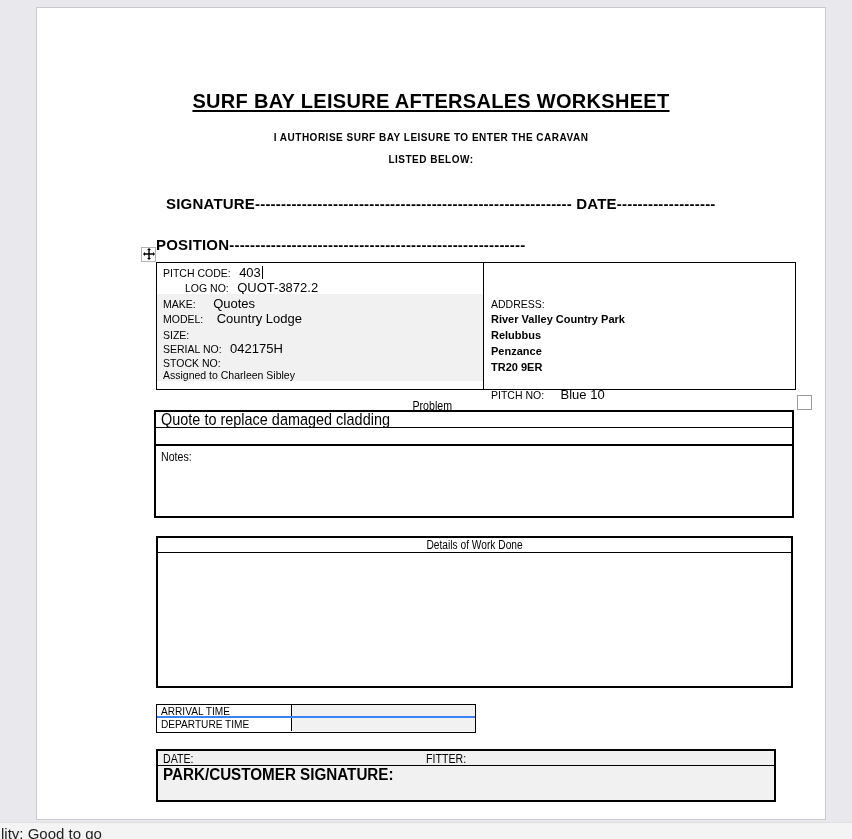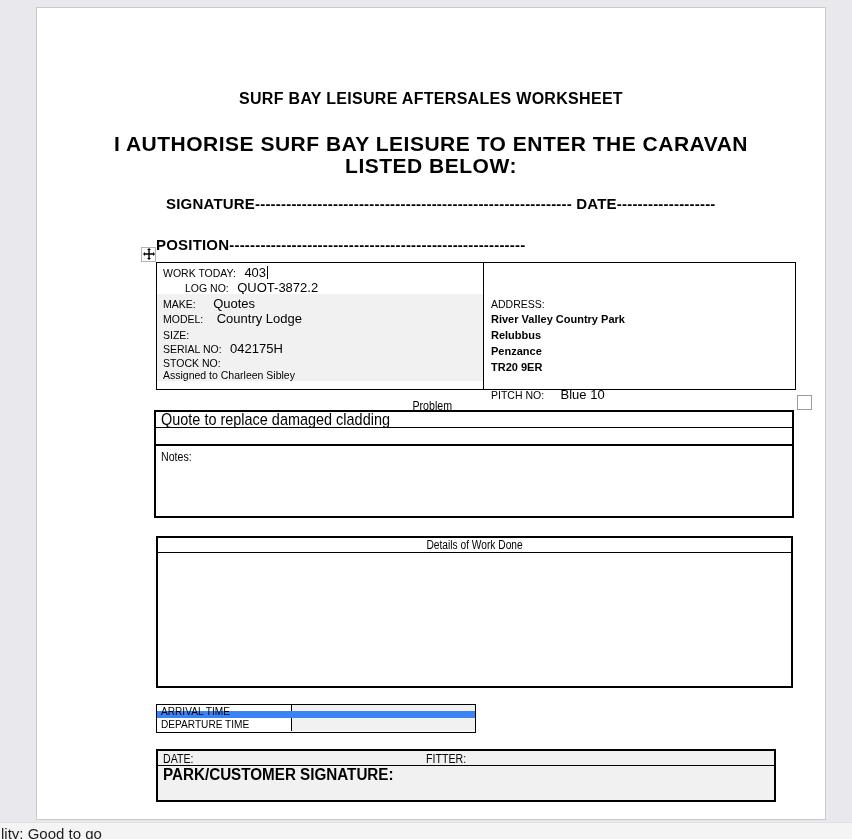--- a/index.html
+++ b/index.html
@@ -5,23 +5,23 @@
   * { margin:0; padding:0; box-sizing:border-box; }
   html,body { width:852px; height:839px; overflow:hidden; }
   body { font-family:"Liberation Sans", sans-serif; background:#e9e9ed; position:relative; color:#000; }
 
   .page { position:absolute; left:36px; top:7px; width:790px; height:813px;
           background:#fff; border:1px solid #c9c9cd; }
 
   .abs { position:absolute; }
 
   .doc-title { left:0; top:82px; width:100%; text-align:center;
-               font-size:16px; font-weight:bold; letter-spacing:.3px;
-               text-underline-offset:2px; }
-  .auth { left:0; width:100%; text-align:center; font-size:21px; font-weight:bold; letter-spacing:.5px; }
+               font-size:20px; font-weight:bold; letter-spacing:.3px;
+               text-decoration:underline; text-underline-offset:2px; }
+  .auth { left:0; width:100%; text-align:center; font-size:10px; font-weight:bold; letter-spacing:.5px; }
   .auth1 { top:124px; } .auth2 { top:146px; }
   .rule-line { font-size:15px; font-weight:bold; letter-spacing:.2px; white-space:nowrap; }
   .sig-line { left:129px; top:187px; }
   .pos-line { left:119px; top:228px; }
 
   
   .move-handle { left:104px; top:239px; width:15px; height:15px; background:#fff;
                  border:1px solid #b3b3b3; display:flex; align-items:center; justify-content:center; }
 
   
@@ -50,21 +50,21 @@
   .pt-row2 { height:18px; border-bottom:2px solid #000; }
   .pt-row3 { height:70px; font-size:12.5px; padding:4px 0 0 5px; }
 
   
   .details-table { left:119px; top:528px; width:637px; height:152px; border:2px solid #000; background:#fff; }
   .dt-header { height:15px; border-bottom:1px solid #000; text-align:center; font-size:12px; line-height:14px; }
 
   
   .times-table { left:119px; top:696px; width:320px; height:29px; border:1px solid #000; background:#fff; }
   .tt-row { height:13px; display:flex; }
-  .tt-row.first { border-bottom:7px solid #3b82f6; }
+  .tt-row.first { border-bottom:2px solid #3b82f6; }
   .tt-label { width:135px; border-right:1px solid #000; font-size:11px; line-height:13px; padding-left:4px; }
   .tt-label span { display:inline-block; transform:scaleX(.92); transform-origin:0 50%; white-space:nowrap; }
   .tt-value { flex:1; background:#f1f1f1; }
 
   
   .signoff-table { left:119px; top:741px; width:620px; height:53px; border:2px solid #000; background:#f1f1f1; }
   .so-row1 { height:15px; border-bottom:1px solid #000; position:relative; font-size:12.5px; line-height:14px; }
   .so-row2 { height:15px; border-bottom:1px solid #000; font-size:12.5px; line-height:14px; padding-left:5px; }
   .so-row2 .cond { transform:scaleX(.82); font-weight:bold; }
   .so-row3 { height:19px; font-size:16px; font-weight:bold; line-height:18px; padding-left:5px; }
@@ -92,21 +92,21 @@
     <span>
       <svg width="12" height="12" viewBox="0 0 12 12">
         <path d="M6 0 L8 2 L6.7 2 L6.7 5.3 L10 5.3 L10 4 L12 6 L10 8 L10 6.7 L6.7 6.7 L6.7 10 L8 10 L6 12 L4 10 L5.3 10 L5.3 6.7 L2 6.7 L2 8 L0 6 L2 4 L2 5.3 L5.3 5.3 L5.3 2 L4 2 Z" fill="#000"></path>
       </svg>
     </span>
   </div>
 
   <div class="abs info-table">
     <div class="info-left">
       <div class="frow" style="top:2px;">
-        <span class="lbl">WORK TODAY:</span>
+        <span class="lbl">PITCH CODE:</span>
         <span class="val" style="margin-left:4px;">403</span><span class="caret"></span>
       </div>
       <div class="frow" style="top:17px;margin-left:22px;">
         <span class="lbl">LOG NO:</span>
         <span class="val" style="margin-left:4px;">QUOT-3872.2</span>
       </div>
       <div class="shade-block"></div>
       <div class="frow" style="top:33px;">
         <span class="lbl">MAKE:</span>
         <span class="val" style="margin-left:13px;">Quotes</span>

